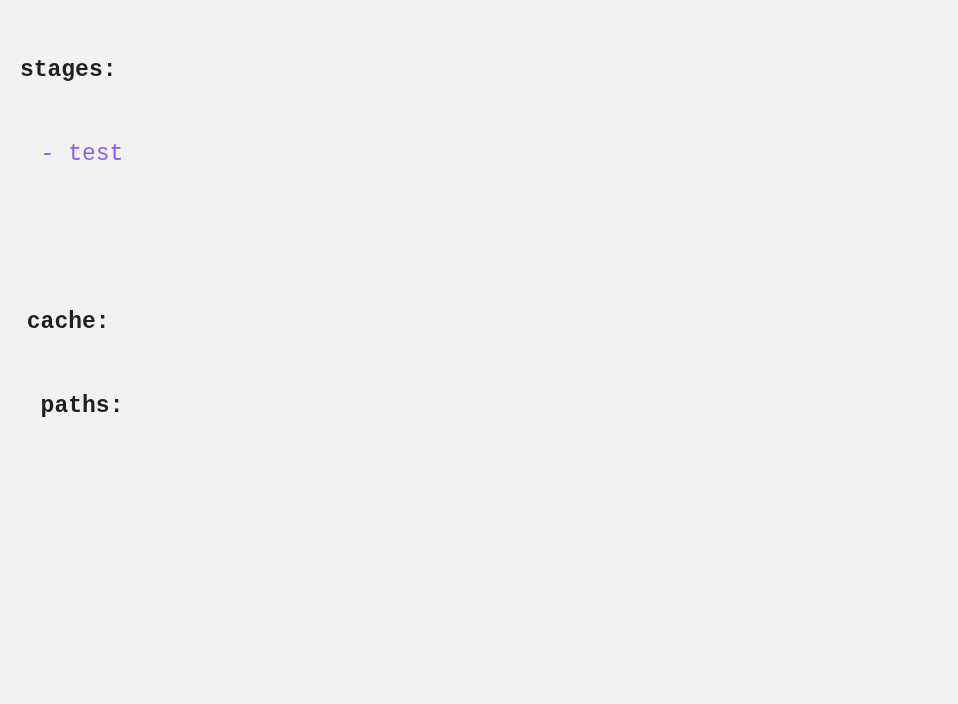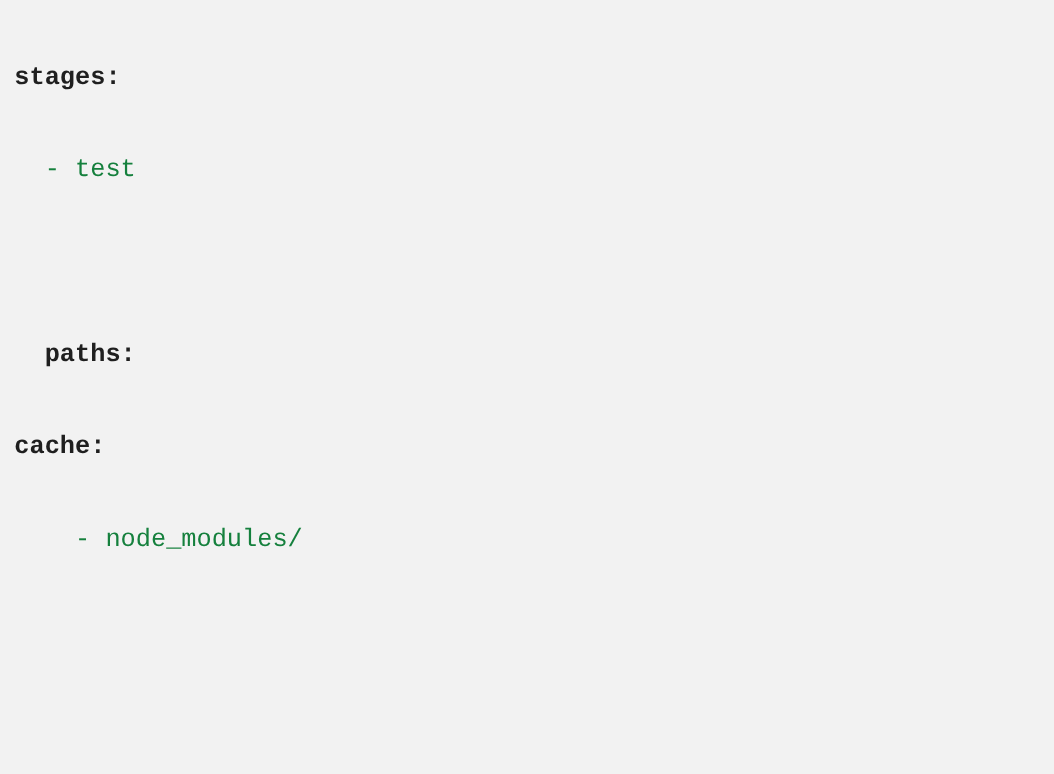--- a/index.html
+++ b/index.html
@@ -8,34 +8,33 @@
     background:#f2f2f2;
   }
   .code {
     position:absolute; left:13px; top:0px;
     font-family:"Liberation Mono", monospace;
     font-size:23px;
     line-height:28px;
     color:#3a3a3a;
     white-space:pre;
   }
-  .line { height:28px; display:block; }
+  .line { height:28px; display:block;text-align:center; }
   .k { font-weight:bold; color:#1f1f1f; }
-  .v { color:#15803d; }
+  .v { color:#8b5cf6; }
 </style>
 </head>
 <body>
 
 <div class="code">
   <span class="line"><span></span><span class="k">stages</span><span class="k">:</span><span class="v"></span></span>
   <span class="line"><span>  </span><span class="k"></span><span class="k"></span><span class="v">- test</span></span>
   <span class="line"><span></span><span class="k"></span><span class="k"></span><span class="v"></span></span>
+  <span class="line"><span></span><span class="k">cache</span><span class="k">:</span><span class="v"></span></span>
   <span class="line"><span>  </span><span class="k">paths</span><span class="k">:</span><span class="v"></span></span>
-  <span class="line"><span></span><span class="k">cache</span><span class="k">:</span><span class="v"></span></span>
-  <span class="line"><span>    </span><span class="k"></span><span class="k"></span><span class="v">- node_modules/</span></span>
   
   
   
   
   
   
   
   
   
   

